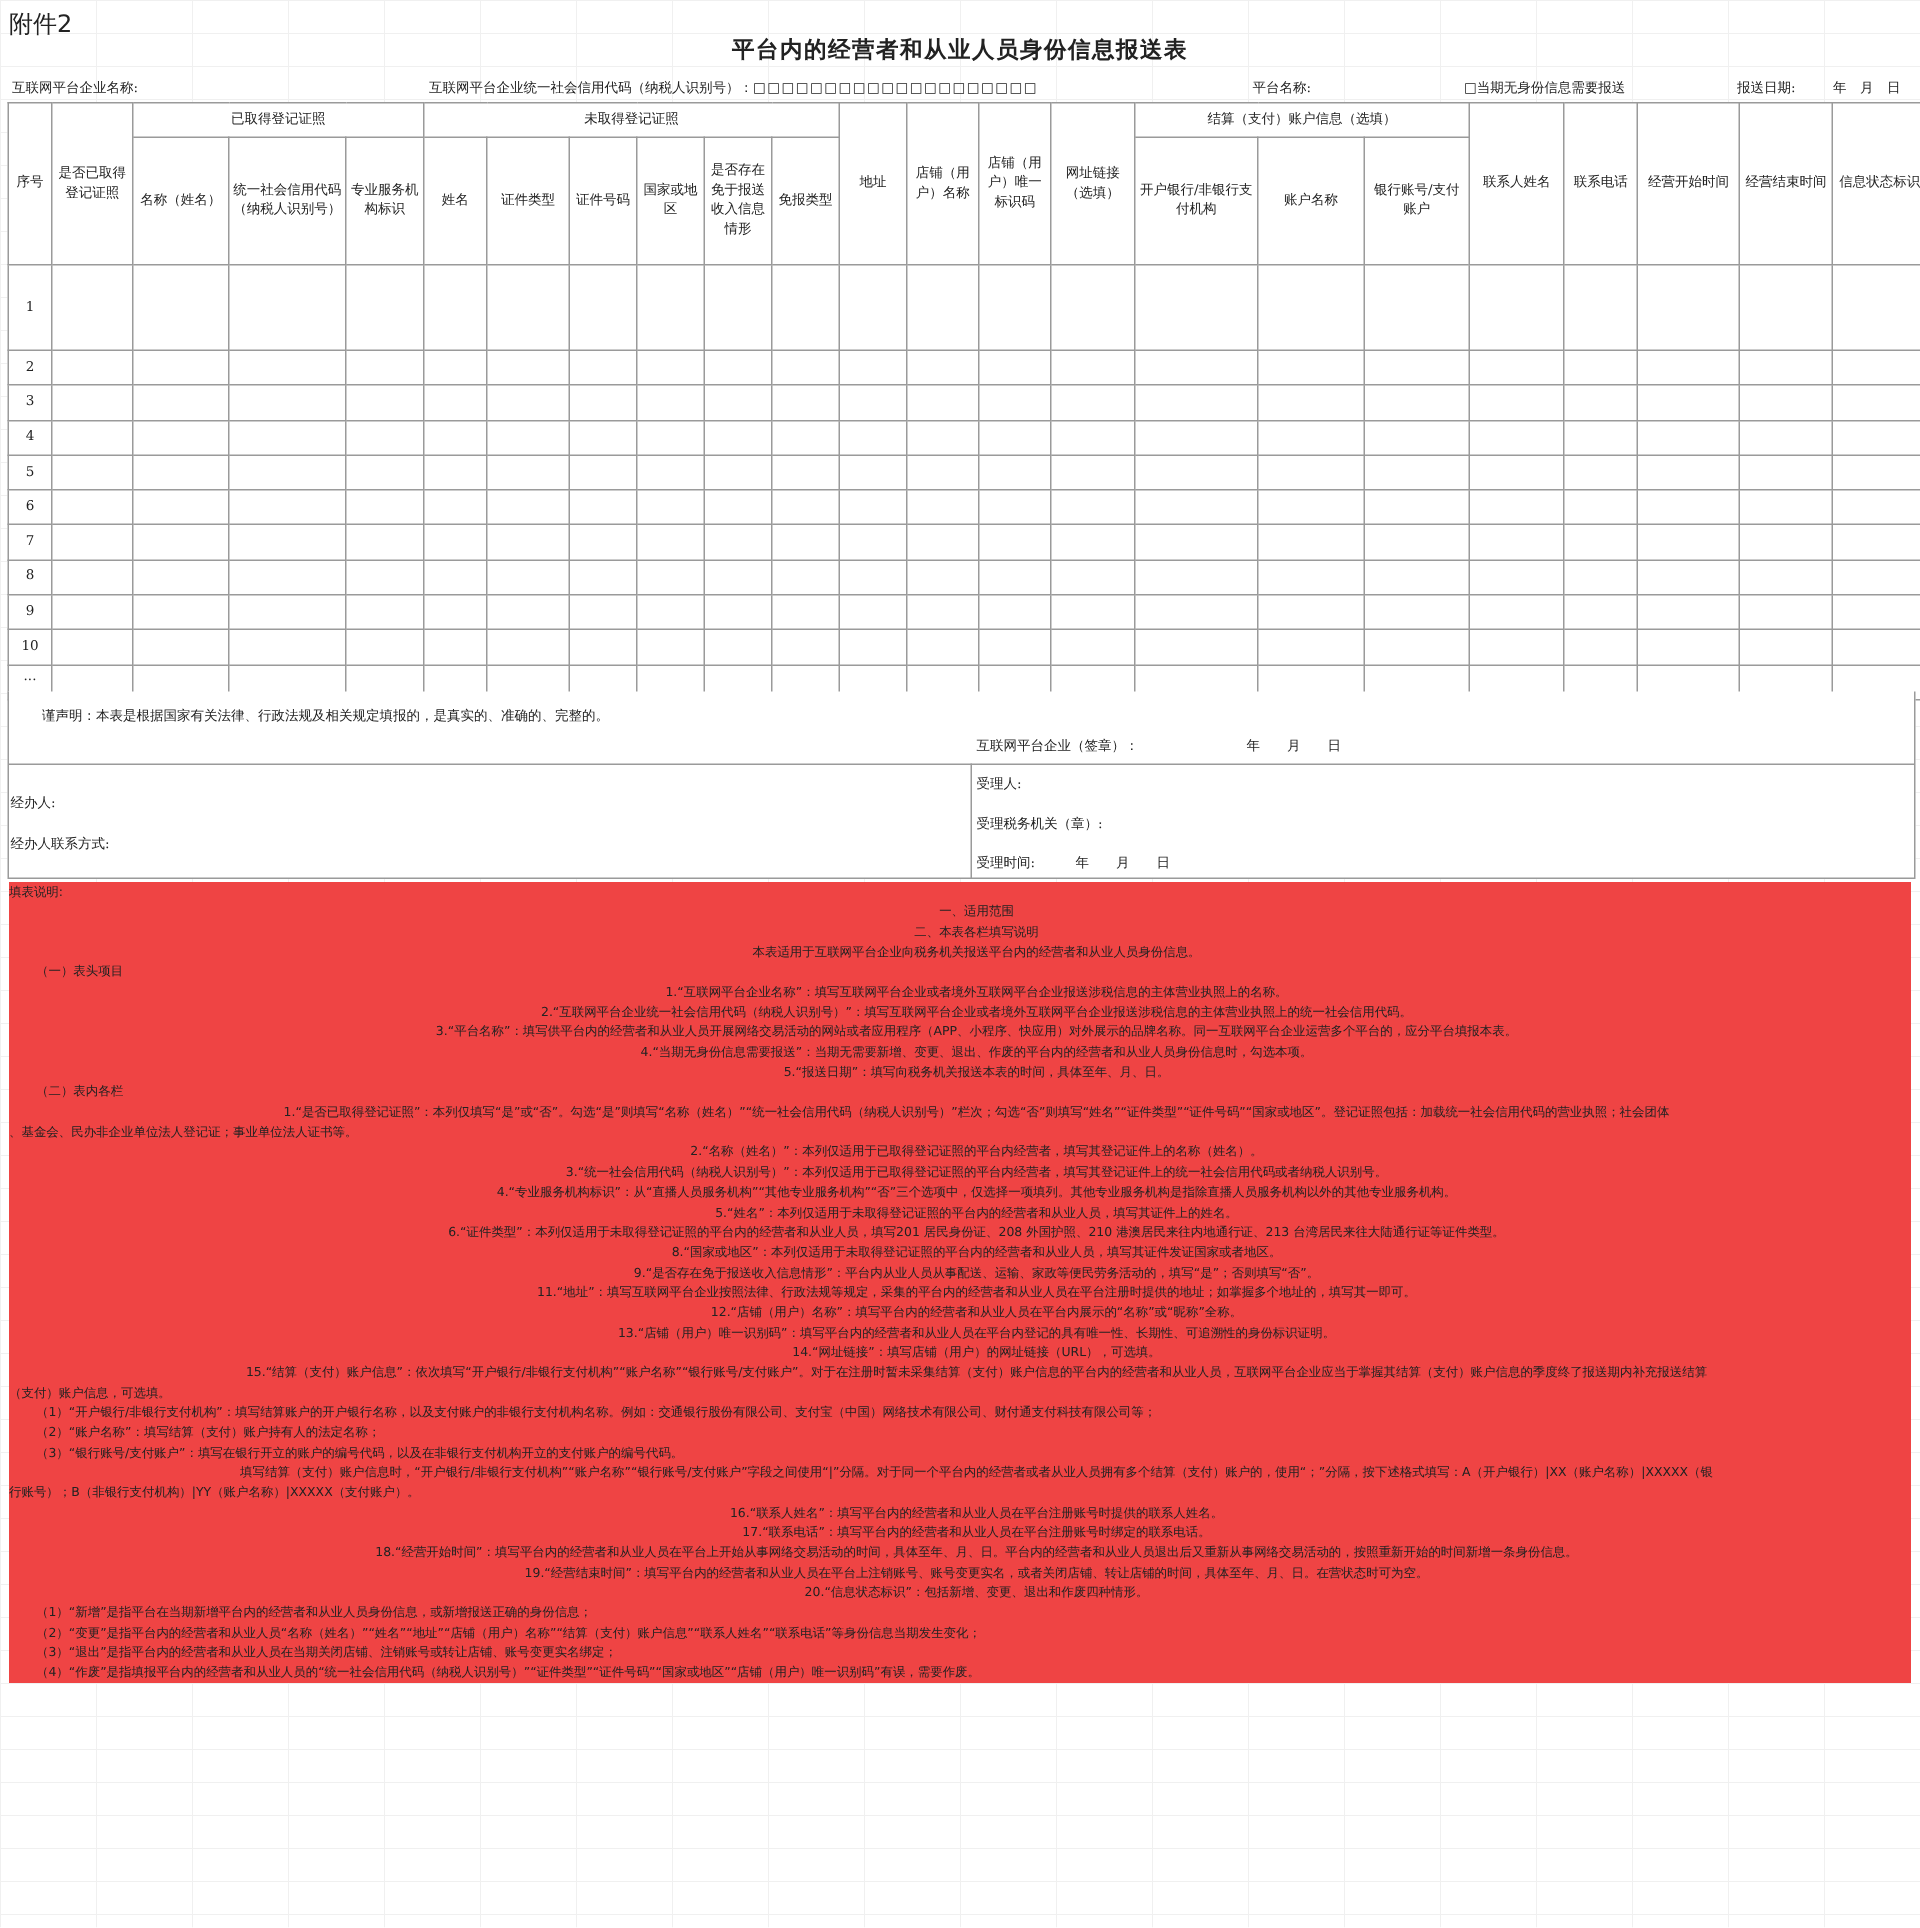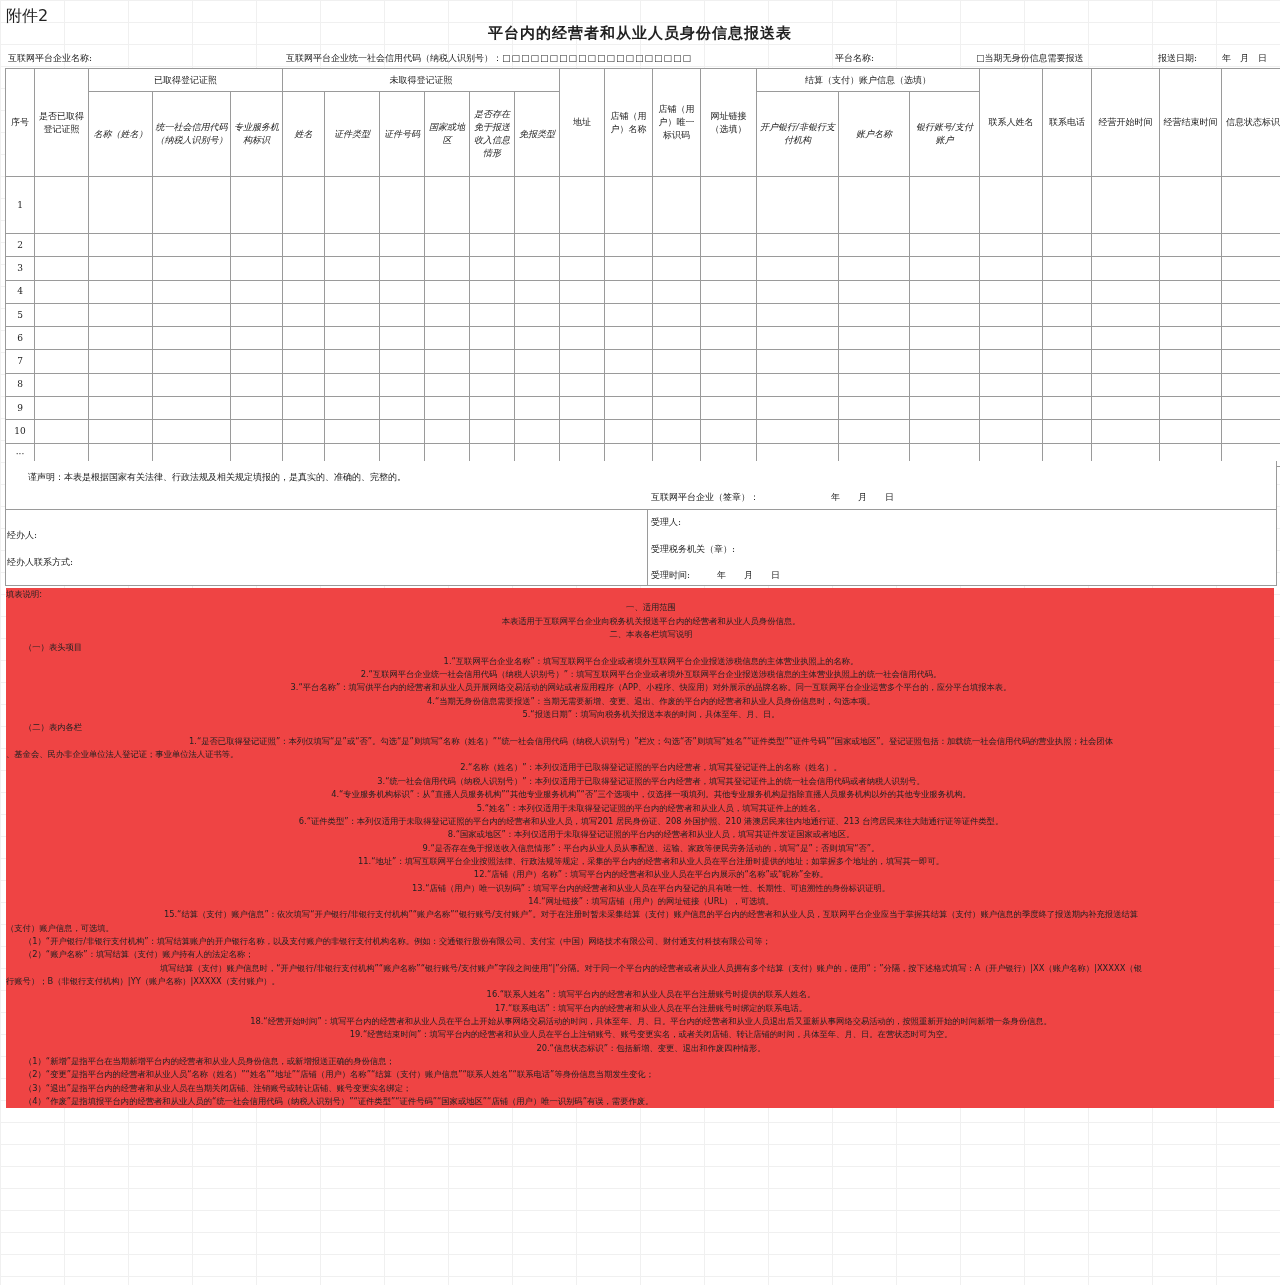--- a/index.html
+++ b/index.html
@@ -10,21 +10,21 @@
     background-image:
       linear-gradient(to right, #f0f0f0 1px, transparent 1px),
       linear-gradient(to bottom, #f0f0f0 1px, transparent 1px);
     background-size:64px 100%, 100% 22px;z-index:0;}
   .attach{position:absolute;left:6px;top:6px;font-size:16px;font-family:"DejaVu Sans",sans-serif;z-index:2;}
   .title{position:absolute;left:0;width:1280px;top:24px;text-align:center;font-size:15px;font-weight:bold;z-index:2;letter-spacing:1px;}
   .hdr{position:absolute;top:52px;font-size:9px;z-index:2;white-space:nowrap;}
   table.main{position:absolute;left:5px;top:68px;width:1270px;border-collapse:collapse;table-layout:fixed;z-index:2;background:#fff;}
   table.main td, table.main th{border:1px solid #9a9a9a;font-size:9px;font-weight:normal;text-align:center;vertical-align:middle;padding:0 2px;line-height:13px;}
   table.main tr.h1 th{height:22px;}
-  table.main tr.h2 th{height:84px;font-style:italic;}
+  table.main tr.h2 th{height:84px;}
   table.main tr.r1 td{height:56px;}
   table.main tr.rn td{height:22.3px;}
   .decl{position:absolute;left:5px;top:461px;width:1270px;height:125px;z-index:2;background:#fff;border-left:1px solid #9a9a9a;border-right:1px solid #9a9a9a;}
   .decl .stmt{position:absolute;left:22px;top:10px;font-size:9px;}
   .decl .sign{position:absolute;left:645px;top:30px;font-size:9px;}
   .decl .hline{position:absolute;left:0;width:1270px;top:48px;border-top:1px solid #9a9a9a;}
   .decl .vline{position:absolute;left:641px;top:48px;height:77px;border-left:1px solid #9a9a9a;}
   .decl .bline{position:absolute;left:0;width:1270px;top:124px;border-top:1px solid #9a9a9a;}
   .decl .lab{position:absolute;font-size:9px;}
   .notes{position:absolute;left:6px;top:588px;width:1268px;z-index:2;font-family:"DejaVu Sans",sans-serif;font-size:8.3px;line-height:13.35px;background:#ef4444;}
@@ -395,22 +395,22 @@
   <div class="lab" style="left:1px;top:95px">经办人联系方式:</div>
   <div class="lab" style="left:645px;top:55px">受理人:</div>
   <div class="lab" style="left:645px;top:82px">受理税务机关（章）:</div>
   <div class="lab" style="left:645px;top:108px">受理时间:　　　年　　月　　日</div>
   <div class="bline"></div>
 </div>
 
 <div class="notes" id="notes">
   <div>填表说明:</div>
 <div class="i1">一、适用范围</div>
+    <div class="i1">二、本表各栏填写说明</div>
     <div class="i1">本表适用于互联网平台企业向税务机关报送平台内的经营者和从业人员身份信息。</div>
-    <div class="i1">二、本表各栏填写说明</div>
     <div class="i2">（一）表头项目</div>
     <div class="i1">1.“互联网平台企业名称”：填写互联网平台企业或者境外互联网平台企业报送涉税信息的主体营业执照上的名称。</div>
     <div class="i1">2.“互联网平台企业统一社会信用代码（纳税人识别号）”：填写互联网平台企业或者境外互联网平台企业报送涉税信息的主体营业执照上的统一社会信用代码。</div>
     <div class="i1">3.“平台名称”：填写供平台内的经营者和从业人员开展网络交易活动的网站或者应用程序（APP、小程序、快应用）对外展示的品牌名称。同一互联网平台企业运营多个平台的，应分平台填报本表。</div>
     <div class="i1">4.“当期无身份信息需要报送”：当期无需要新增、变更、退出、作废的平台内的经营者和从业人员身份信息时，勾选本项。</div>
     <div class="i1">5.“报送日期”：填写向税务机关报送本表的时间，具体至年、月、日。</div>
     <div class="i2">（二）表内各栏</div>
     <div class="i1">1.“是否已取得登记证照”：本列仅填写“是”或“否”。勾选“是”则填写“名称（姓名）”“统一社会信用代码（纳税人识别号）”栏次；勾选“否”则填写“姓名”“证件类型”“证件号码”“国家或地区”。登记证照包括：加载统一社会信用代码的营业执照；社会团体</div>
     <div>、基金会、民办非企业单位法人登记证；事业单位法人证书等。</div>
     <div class="i1">2.“名称（姓名）”：本列仅适用于已取得登记证照的平台内经营者，填写其登记证件上的名称（姓名）。</div>
@@ -421,20 +421,21 @@
     <div class="i1">8.“国家或地区”：本列仅适用于未取得登记证照的平台内的经营者和从业人员，填写其证件发证国家或者地区。</div>
     <div class="i1">9.“是否存在免于报送收入信息情形”：平台内从业人员从事配送、运输、家政等便民劳务活动的，填写“是”；否则填写“否”。</div>
     <div class="i1">11.“地址”：填写互联网平台企业按照法律、行政法规等规定，采集的平台内的经营者和从业人员在平台注册时提供的地址；如掌握多个地址的，填写其一即可。</div>
     <div class="i1">12.“店铺（用户）名称”：填写平台内的经营者和从业人员在平台内展示的“名称”或“昵称”全称。</div>
     <div class="i1">13.“店铺（用户）唯一识别码”：填写平台内的经营者和从业人员在平台内登记的具有唯一性、长期性、可追溯性的身份标识证明。</div>
     <div class="i1">14.“网址链接”：填写店铺（用户）的网址链接（URL），可选填。</div>
     <div class="i1">15.“结算（支付）账户信息”：依次填写“开户银行/非银行支付机构”“账户名称”“银行账号/支付账户”。对于在注册时暂未采集结算（支付）账户信息的平台内的经营者和从业人员，互联网平台企业应当于掌握其结算（支付）账户信息的季度终了报送期内补充报送结算</div>
     <div>（支付）账户信息，可选填。</div>
     <div class="i2">（1）“开户银行/非银行支付机构”：填写结算账户的开户银行名称，以及支付账户的非银行支付机构名称。例如：交通银行股份有限公司、支付宝（中国）网络技术有限公司、财付通支付科技有限公司等；</div>
     <div class="i2">（2）“账户名称”：填写结算（支付）账户持有人的法定名称；</div>
+    <div class="i2">（3）“银行账号/支付账户”：填写在银行开立的账户的编号代码，以及在非银行支付机构开立的支付账户的编号代码。</div>
     <div class="i1">填写结算（支付）账户信息时，“开户银行/非银行支付机构”“账户名称”“银行账号/支付账户”字段之间使用“|”分隔。对于同一个平台内的经营者或者从业人员拥有多个结算（支付）账户的，使用“；”分隔，按下述格式填写：A（开户银行）|XX（账户名称）|XXXXX（银</div>
     <div>行账号）；B（非银行支付机构）|YY（账户名称）|XXXXX（支付账户）。</div>
     <div class="i1">16.“联系人姓名”：填写平台内的经营者和从业人员在平台注册账号时提供的联系人姓名。</div>
     <div class="i1">17.“联系电话”：填写平台内的经营者和从业人员在平台注册账号时绑定的联系电话。</div>
     <div class="i1">18.“经营开始时间”：填写平台内的经营者和从业人员在平台上开始从事网络交易活动的时间，具体至年、月、日。平台内的经营者和从业人员退出后又重新从事网络交易活动的，按照重新开始的时间新增一条身份信息。</div>
     <div class="i1">19.“经营结束时间”：填写平台内的经营者和从业人员在平台上注销账号、账号变更实名，或者关闭店铺、转让店铺的时间，具体至年、月、日。在营状态时可为空。</div>
     <div class="i1">20.“信息状态标识”：包括新增、变更、退出和作废四种情形。</div>
     <div class="i2">（1）“新增”是指平台在当期新增平台内的经营者和从业人员身份信息，或新增报送正确的身份信息；</div>
     <div class="i2">（2）“变更”是指平台内的经营者和从业人员“名称（姓名）”“姓名”“地址”“店铺（用户）名称”“结算（支付）账户信息”“联系人姓名”“联系电话”等身份信息当期发生变化；</div>
     <div class="i2">（3）“退出”是指平台内的经营者和从业人员在当期关闭店铺、注销账号或转让店铺、账号变更实名绑定；</div>

